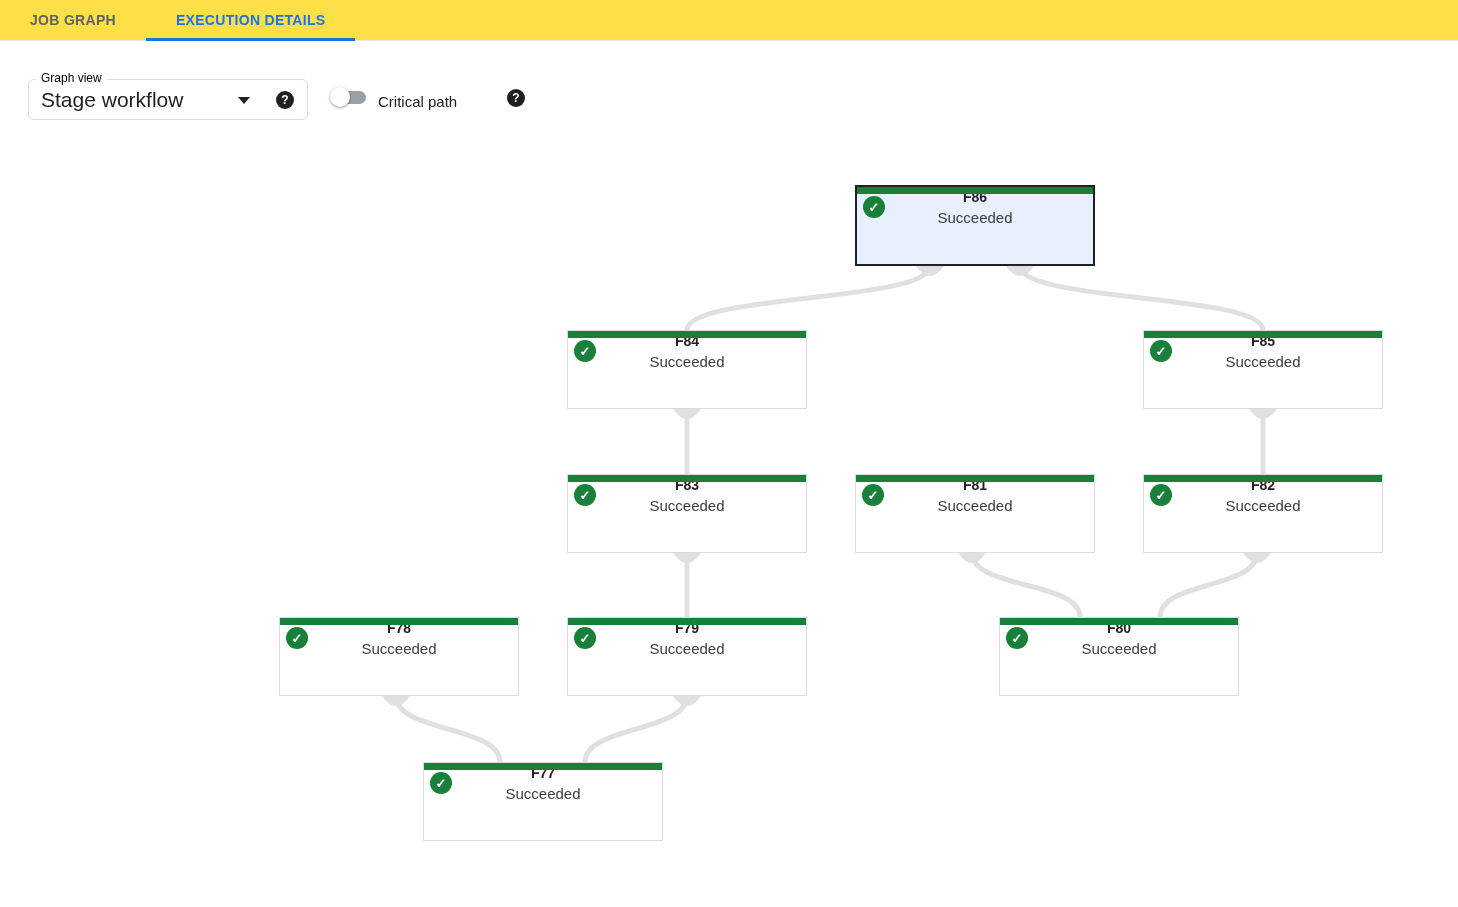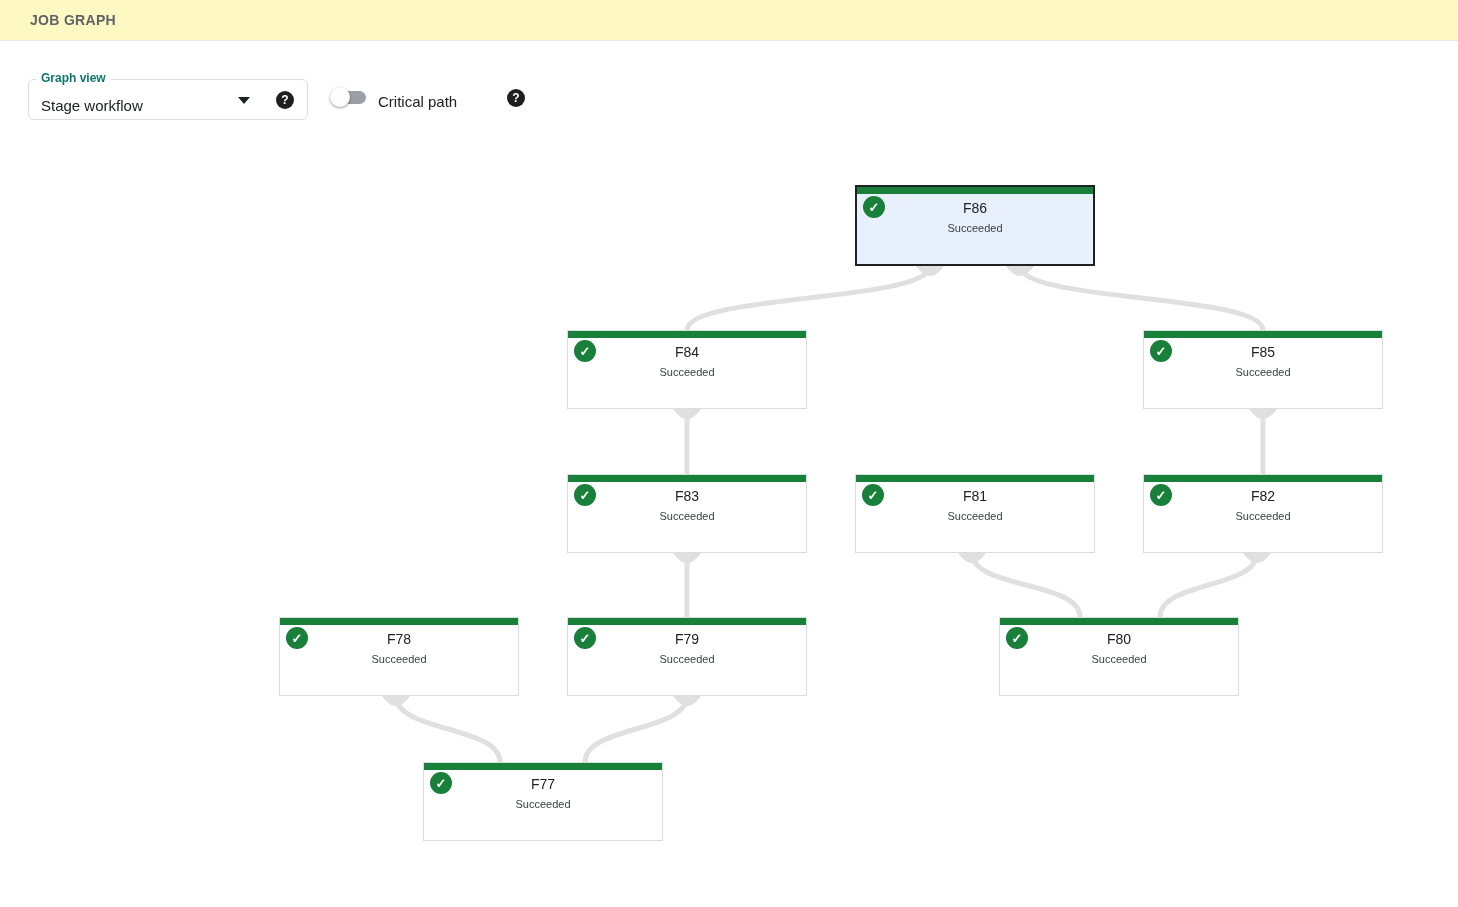--- a/index.html
+++ b/index.html
@@ -1,33 +1,33 @@
 <!DOCTYPE html>
 <html><head>
 <meta charset="utf-8">
 <style>
   html,body{margin:0;padding:0;background:#fff;}
   .page{position:relative;width:1458px;height:907px;background:#fff;overflow:hidden;
         font-family:"Liberation Sans",sans-serif;color:#202124;}
 
   
   .tabbar{position:absolute;top:0;left:0;width:100%;height:40px;
-          border-bottom:1px solid #e4e6e8;display:flex;align-items:stretch;background:#fef9c3;}
+          border-bottom:1px solid #e4e6e8;display:flex;align-items:stretch;background:#fde047;}
   .tab{display:flex;align-items:center;padding:0 30px;font-size:14px;font-weight:bold;
        letter-spacing:.3px;color:#5f6368;cursor:pointer;position:relative;white-space:nowrap;}
   .tab.active{color:#1a73e8;}
   .tab.active::after{content:"";position:absolute;left:0;right:0;bottom:-1px;height:3px;background:#1a73e8;}
 
   
   .select-field{position:absolute;left:28px;top:79px;width:280px;height:41px;box-sizing:border-box;
                 border:1px solid #dadce0;border-radius:6px;background:#fff;cursor:pointer;}
   .field-label{position:absolute;top:-9px;left:7px;background:#fff;padding:0 5px;
-               font-size:12px;font-weight:bold;color:#0f766e;line-height:14px;}
-  .field-value{position:absolute;left:12px;top:6px;height:39px;display:flex;align-items:center;
-               font-size:15px;color:#202124;}
+               font-size:12px;font-weight:normal;color:#000000;line-height:14px;}
+  .field-value{position:absolute;left:12px;top:0;height:39px;display:flex;align-items:center;
+               font-size:21px;color:#202124;}
   .dropdown-arrow{position:absolute;left:209px;top:17px;width:0;height:0;
                   border-left:6px solid transparent;border-right:6px solid transparent;
                   border-top:7px solid #202124;}
   .help-icon{width:18px;height:18px;border-radius:50%;background:#1f1f1f;color:#fff;
              display:flex;align-items:center;justify-content:center;
              font-size:12px;font-weight:bold;cursor:pointer;line-height:18px;}
   .help-in-select{position:absolute;left:247px;top:11px;}
   .help-critical{position:absolute;left:507px;top:89px;}
 
   .toggle{position:absolute;left:330px;top:87px;width:40px;height:20px;cursor:pointer;}
@@ -42,31 +42,32 @@
   .edge{fill:none;stroke:#e0e0e0;stroke-width:5;}
   .flare{fill:#e0e0e0;stroke:none;}
 
   .node{position:absolute;width:240px;height:79px;box-sizing:border-box;background:#fff;
         border:1px solid #dadce0;cursor:pointer;}
   .node.selected{background:#e8f0fe;border:2px solid #202124;height:81px;}
   .node .bar{position:absolute;top:0;left:0;right:0;height:7px;background:#188038;}
   .node .check{position:absolute;left:6px;top:9px;width:22px;height:22px;border-radius:50%;
                background:#188038;color:#fff;font-size:13px;font-weight:bold;
                display:flex;align-items:center;justify-content:center;}
-  .node .nid{margin-top:11px;text-align:center;font-size:14px;font-weight:normal;
+  .node .nid{text-align:center;font-size:14px;font-weight:bold;
              color:#202124;line-height:20px;}
-  .node .nstatus{text-align:center;font-size:11px;color:#3c4043;line-height:21px;}
+  .node .nstatus{text-align:center;font-size:15px;color:#3c4043;line-height:21px;}
 </style>
 </head>
 <body>
 
 <div class="page">
 
   <div class="tabbar">
     <div class="tab">JOB GRAPH</div>
+    <div class="tab active">EXECUTION DETAILS</div>
   </div>
 
   <div class="select-field">
     <span class="field-label">Graph view</span>
     <span class="field-value">Stage workflow</span>
     <span class="dropdown-arrow"></span>
     <span class="help-icon help-in-select">?</span>
   </div>
 
   <span class="toggle">

